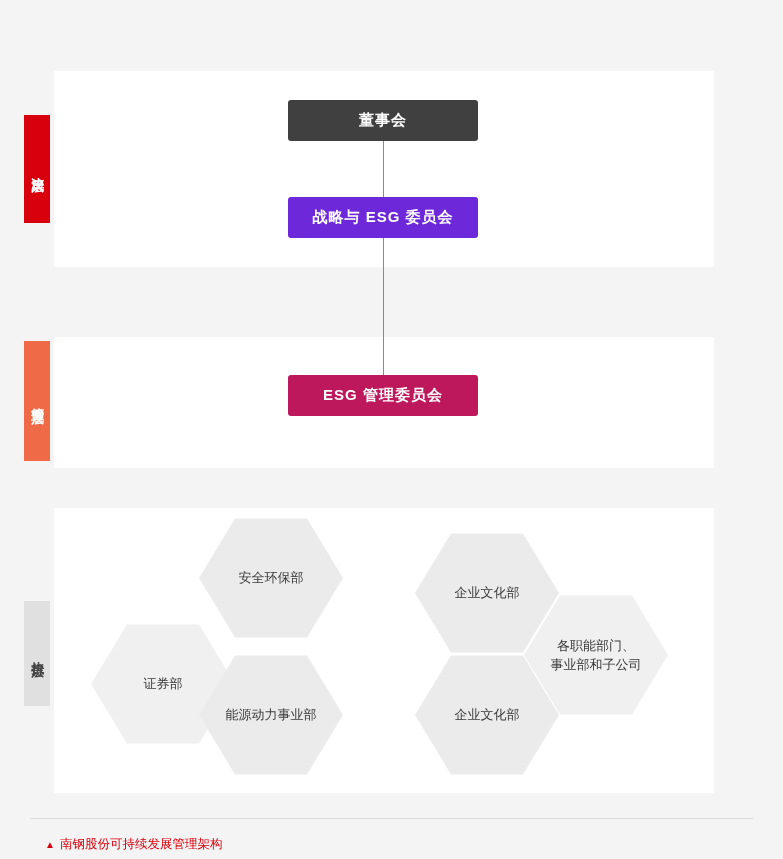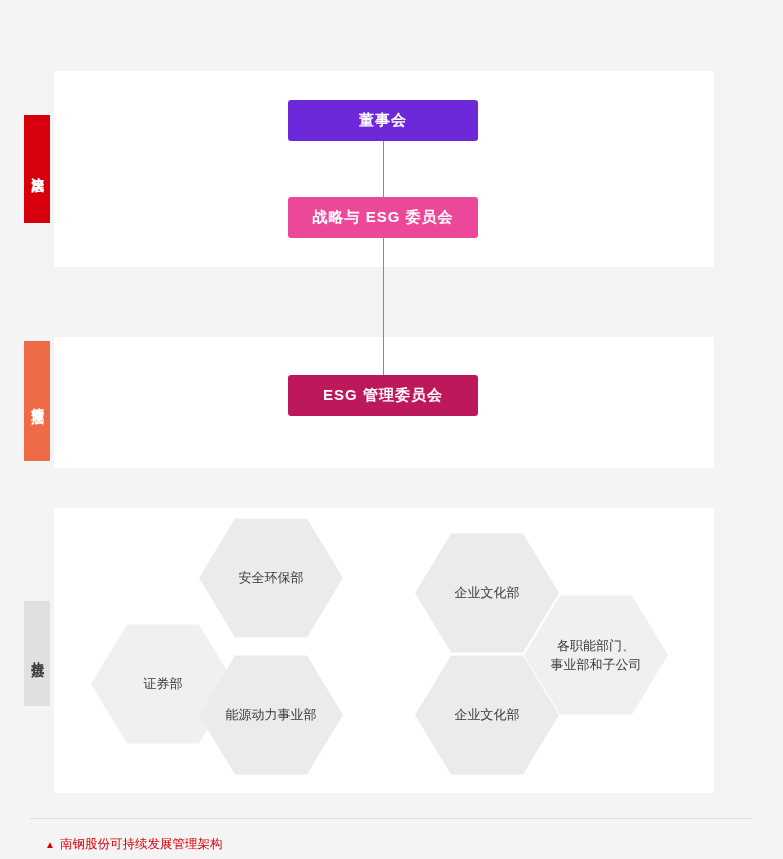--- a/index.html
+++ b/index.html
@@ -92,28 +92,28 @@
     font-size: 15px;
     border-radius: 3px;
     letter-spacing: 1px;
     box-sizing: border-box;
   }
   #box-board {
     left: 288px;
     top: 100px;
     width: 190px;
     height: 41px;
-    background: #6d28d9;
+    background: #404040;
   }
   #box-strategy {
     left: 288px;
     top: 197px;
     width: 190px;
     height: 41px;
-    background: #ec4899;
+    background: #6d28d9;
   }
   #box-esg-mgmt {
     left: 288px;
     top: 375px;
     width: 190px;
     height: 41px;
     background: #be185d;
   }
 
   

